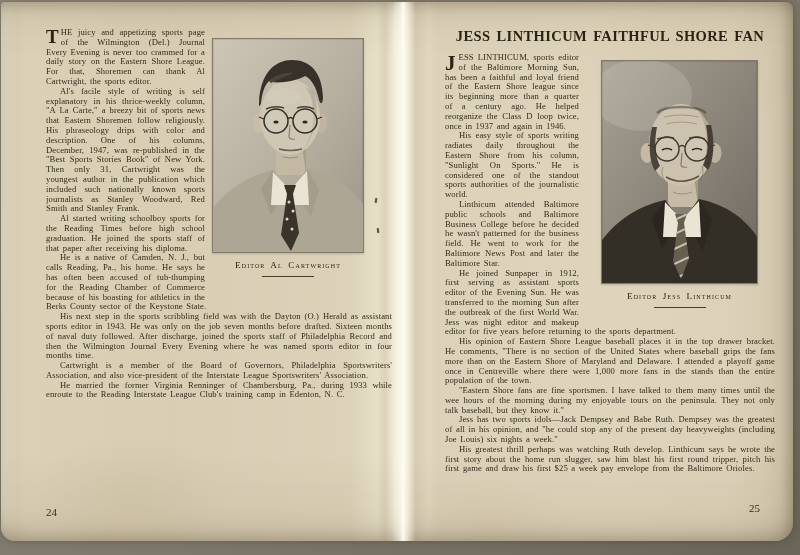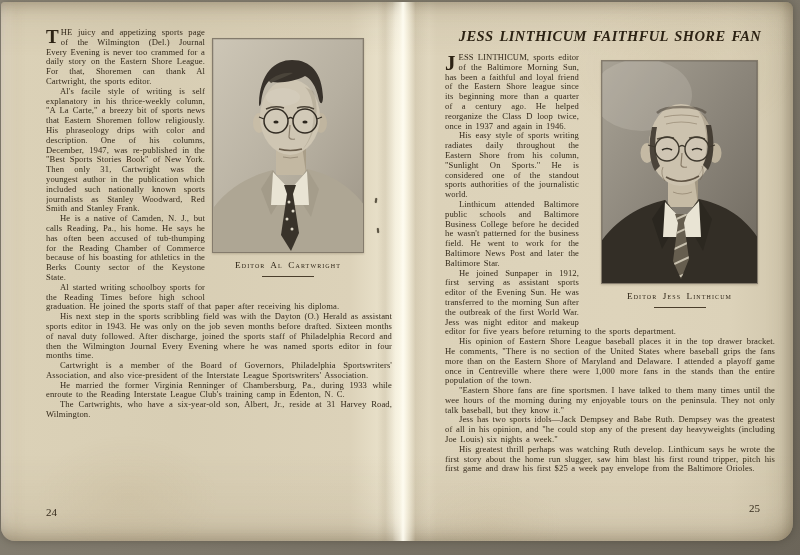--- a/index.html
+++ b/index.html
@@ -41,21 +41,21 @@
   .staple{position:absolute;width:2px;height:5px;background:#5d5645;border-radius:1px;box-shadow:0 0 1px rgba(60,50,35,.6);}
   .staple.s1{left:374px;top:196px;transform:rotate(8deg);}
   .staple.s2{left:376px;top:226px;transform:rotate(-6deg);}
 
   .page-content{position:absolute;height:514px;overflow:hidden;color:#32281a;}
   .page-content.left{left:45px;top:26px;width:346px;}
   .page-content.right{left:444px;top:24px;width:330px;}
 
   .article-title{
     margin:2px 0 8px 0;text-align:center;font-size:14.5px;font-weight:700;
-    letter-spacing:.4px;word-spacing:2px;color:#2d2314;font-style:italic;
+    letter-spacing:.4px;word-spacing:2px;color:#2d2314;
   }
 
   .para{
     margin:0;font-size:8.6px;line-height:9.8px;text-align:justify;
     text-indent:14px;word-spacing:1.3px;letter-spacing:.1px;color:#342a1b;
   }
   .para.lead{text-indent:0;}
   .dropcap{
     float:left;font-weight:700;font-size:19px;line-height:15.5px;
     padding:1px 2px 0 0;color:#2d2314;
@@ -143,26 +143,25 @@
           <path d="M70,118 Q77,120 85,118" stroke="rgba(107,94,76,.45)" stroke-width="1" fill="none"></path>
           <ellipse cx="70" cy="58" rx="17" ry="9" fill="rgba(255,255,255,.10)"></ellipse>
         </svg>
       </div>
       <figcaption class="photo-caption">Editor Al Cartwright</figcaption>
       <div class="caption-rule"></div>
     </figure>
 
     <p class="para lead"><span class="dropcap">T</span><span>HE juicy and appetizing sports page of the Wilmington (Del.) Journal Every Evening is never too crammed for a daily story on the Eastern Shore League. For that, Shoremen can thank Al Cartwright, the sports editor.</span></p>
     <p class="para">Al's facile style of writing is self explanatory in his thrice-weekly column, "A La Carte," a breezy bit of sports news that Eastern Shoremen follow religiously. His phraseology drips with color and description. One of his columns, December, 1947, was re-published in the "Best Sports Stories Book" of New York. Then only 31, Cartwright was the youngest author in the publication which included such nationally known sports journalists as Stanley Woodward, Red Smith and Stanley Frank.</p>
+    <p class="para">Al started writing schoolboy sports for the Reading Times before high school graduation. He joined the sports staff of that paper after receiving his diploma.</p>
     <p class="para">He is a native of Camden, N. J., but calls Reading, Pa., his home. He says he has often been accused of tub-thumping for the Reading Chamber of Commerce because of his boasting for athletics in the Berks County sector of the Keystone State.</p>
-    <p class="para">Al started writing schoolboy sports for the Reading Times before high school graduation. He joined the sports staff of that paper after receiving his diploma.</p>
     <p class="para">His next step in the sports scribbling field was with the Dayton (O.) Herald as assistant sports editor in 1943. He was only on the job seven months before drafted. Sixteen months of naval duty followed. After discharge, joined the sports staff of Philadelphia Record and then the Wilmington Journal Every Evening where he was named sports editor in four months time.</p>
     <p class="para">Cartwright is a member of the Board of Governors, Philadelphia Sportswriters' Association, and also vice-president of the Interstate League Sportswriters' Association.</p>
     <p class="para">He married the former Virginia Renninger of Chambersburg, Pa., during 1933 while enroute to the Reading Interstate League Club's training camp in Edenton, N. C.</p>
-    <p class="para">The Cartwrights, who have a six-year-old son, Albert, Jr., reside at 31 Harvey Road, Wilmington.</p>
     <div class="page-num left-num">24</div>
   </div>
 
   <div class="page-content right">
     <h1 class="article-title">JESS LINTHICUM FAITHFUL SHORE FAN</h1>
 
     <figure class="photo-figure right-fig">
       <div class="photo">
         <svg width="155" height="222" viewBox="0 0 155 222" xmlns="http://www.w3.org/2000/svg">
           <defs>

